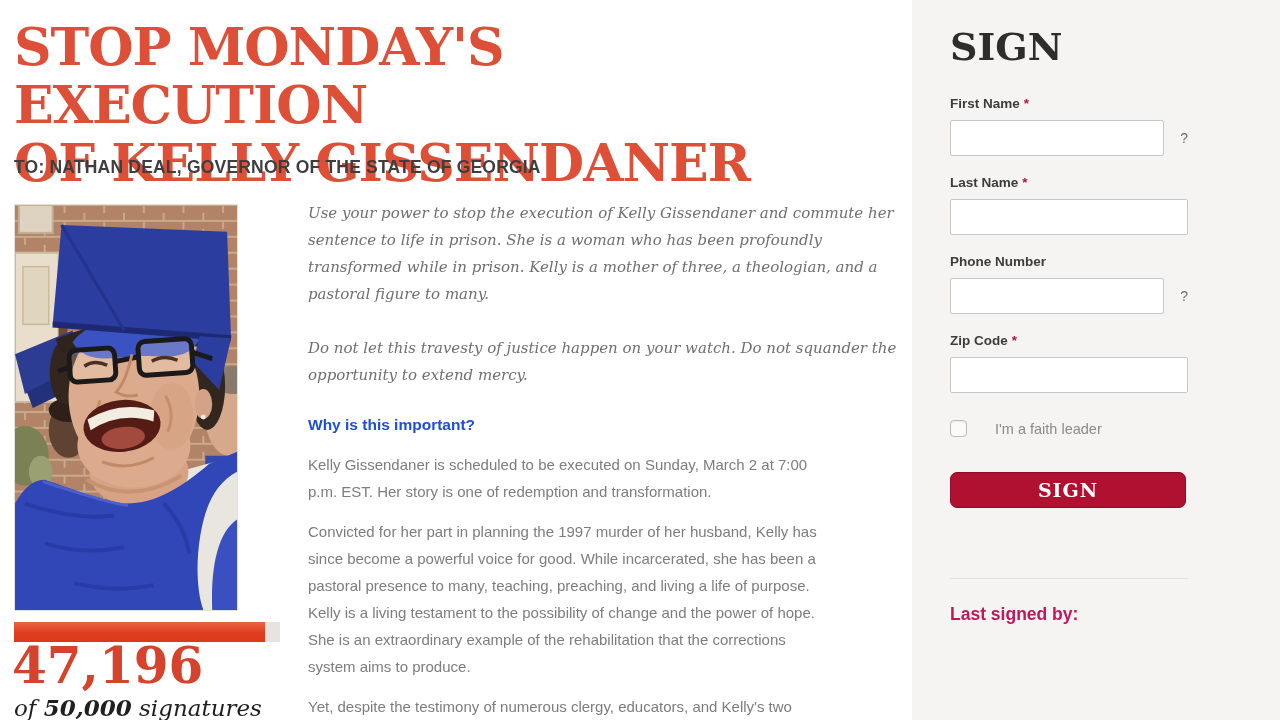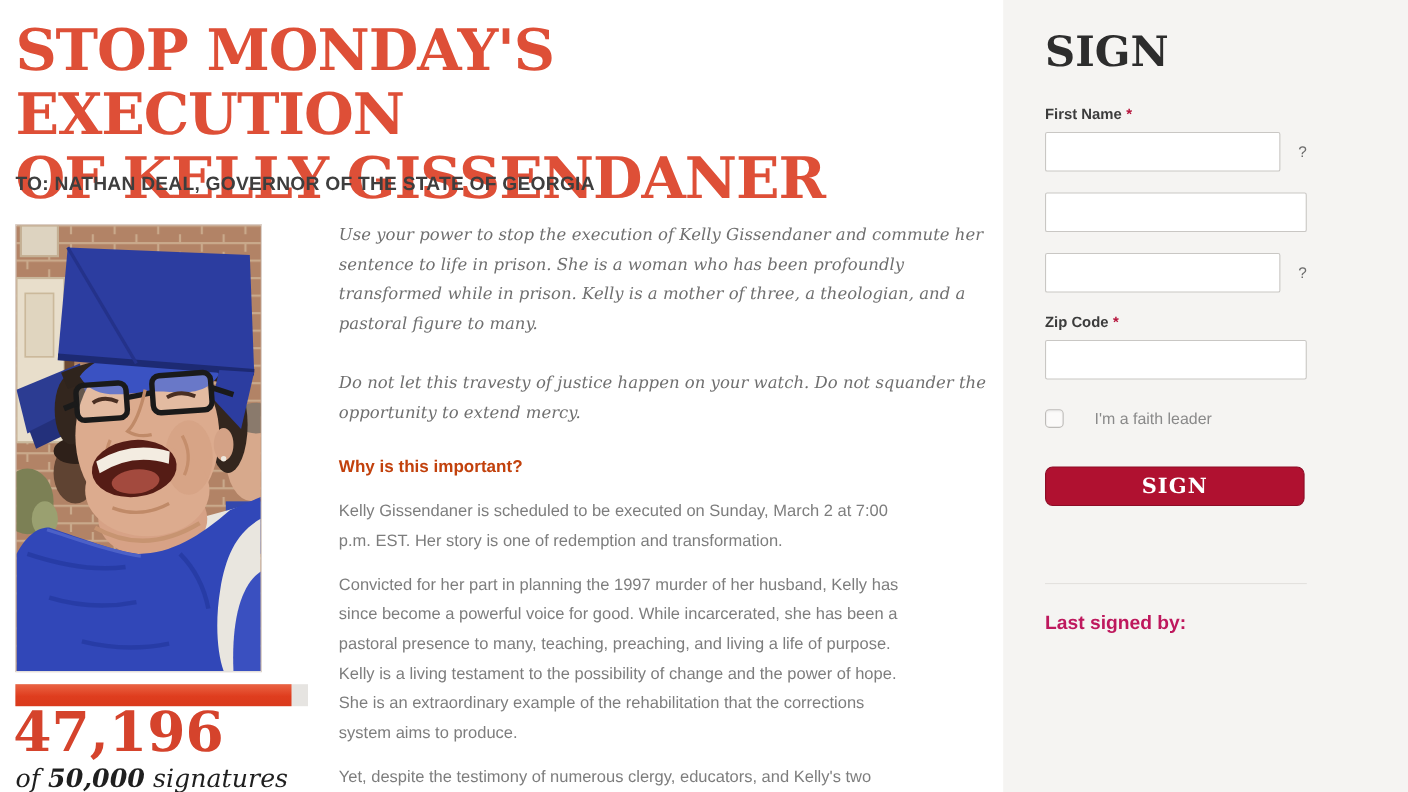--- a/index.html
+++ b/index.html
@@ -38,21 +38,21 @@
     font-family:"DejaVu Serif",serif;font-style:italic;
     font-size:23px;color:#1f1f1f;}
   .pgoal b{font-weight:bold;}
 
   
   .textcol{position:absolute;left:308px;top:200px;width:600px;}
   .letter p{font-family:"DejaVu Serif",serif;font-style:italic;
     font-size:15px;line-height:27px;color:#6f6f6f;
     white-space:pre-line;margin-bottom:27px;}
   .why{margin-top:3px;margin-bottom:17px;
-    font-size:15.5px;font-weight:bold;color:#c2410c;}
+    font-size:15.5px;font-weight:bold;color:#1d4ed8;}
   .bodytext p{font-size:15px;line-height:27px;color:#7d7d7d;
     white-space:pre-line;margin-bottom:13px;}
 
   
   .sidebar{position:absolute;left:912px;top:0;width:370px;height:720px;
     background:var(--sidebar-bg);padding:24px 0 0 38px;}
   .sidebar h2{font-family:"DejaVu Serif",serif;font-weight:bold;
     font-size:38px;line-height:46px;color:#2d2d2d;margin-bottom:26px;}
   .field{margin-bottom:19px;width:238px;}
   .flabel{display:block;font-size:13.5px;font-weight:bold;color:#3c3c3c;
@@ -205,27 +205,29 @@
 
     <div class="field">
       <label class="flabel"><span>First Name</span><span class="star">*</span></label>
       <div class="inputrow">
         <input class="tinput short" type="text" style="">
         <span class="qmark">?</span>
       </div>
     </div>
 
     <div class="field">
+      <label class="flabel"><span>Last Name</span><span class="star">*</span></label>
       <div class="inputrow">
         <input class="tinput" type="text" style="">
       </div>
     </div>
 
 
     <div class="field">
+      <label class="flabel"><span>Phone Number</span><span class="star"></span></label>
       <div class="inputrow">
         <input class="tinput short" type="text" style="">
         <span class="qmark">?</span>
       </div>
     </div>
 
     <div class="field">
       <label class="flabel"><span>Zip Code</span><span class="star">*</span></label>
       <div class="inputrow">
         <input class="tinput" type="text" style="">

